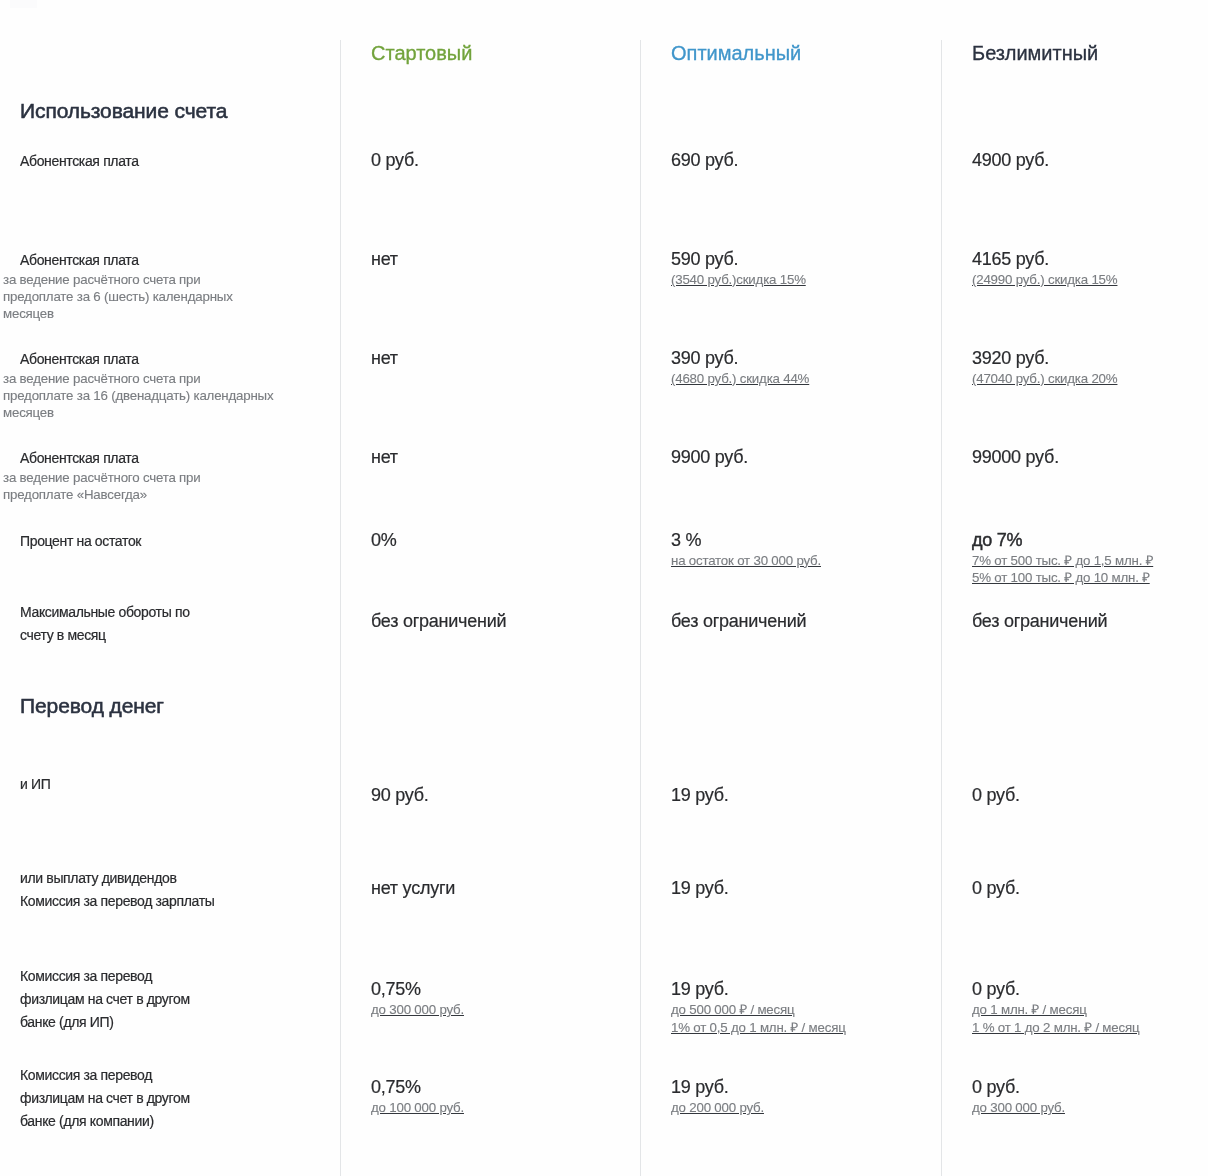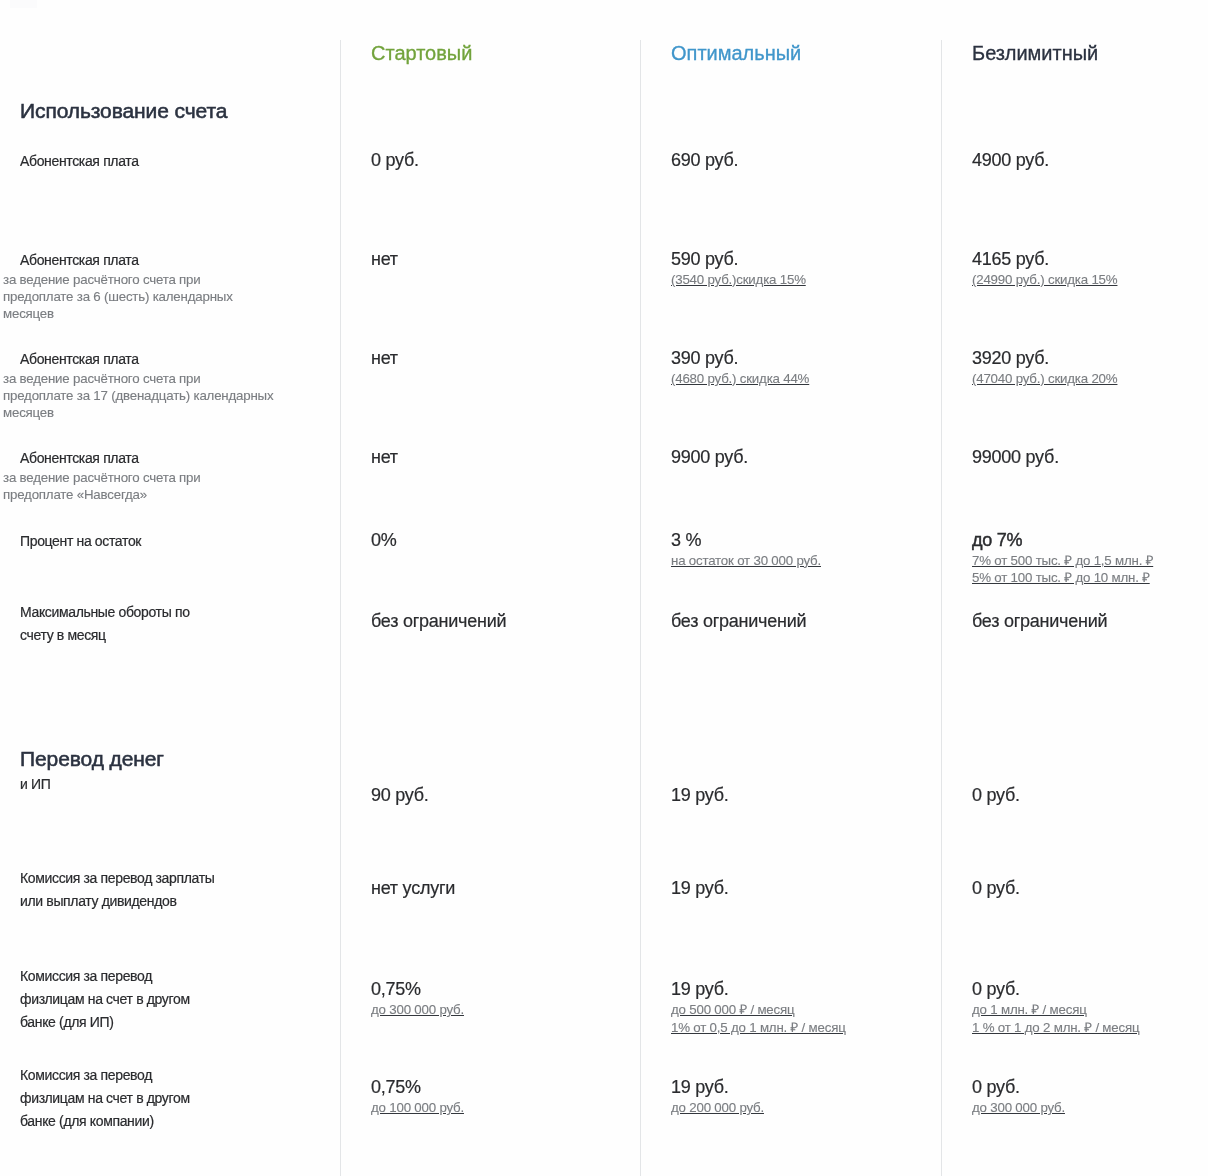--- a/index.html
+++ b/index.html
@@ -123,21 +123,21 @@
             <div class="cell-note">(24990 руб.) скидка 15%</div>
           </div>
         </div>
       </div>
       <div class="row" style="top:348px">
         <div class="row-label">
           <span class="ln">Абонентская плата</span>
         </div>
         <div class="row-sub" style="top:22px">
           <span class="ln">за ведение расчётного счета при</span>
-          <span class="ln">предоплате за 17 (двенадцать) календарных</span>
+          <span class="ln">предоплате за 16 (двенадцать) календарных</span>
           <span class="ln">месяцев</span>
         </div>
         <div class="cell" style="left:371px;top:-1px">
           <div class="cell-main">нет</div>
         </div>
         <div class="cell" style="left:671px;top:-1px">
           <div class="cell-main">390 руб.</div>
           <div class="cell-notes">
             <div class="cell-note">(4680 руб.) скидка 44%</div>
           </div>
@@ -196,39 +196,39 @@
         <div class="cell" style="left:371px;top:8.5px">
           <div class="cell-main">без ограничений</div>
         </div>
         <div class="cell" style="left:671px;top:8.5px">
           <div class="cell-main">без ограничений</div>
         </div>
         <div class="cell" style="left:972px;top:8.5px">
           <div class="cell-main">без ограничений</div>
         </div>
       </div>
-      <div class="section-title" style="top:750px">Перевод денег</div>
+      <div class="section-title" style="top:697px">Перевод денег</div>
       <div class="row" style="top:773px">
         <div class="row-label">
           <span class="ln">и ИП</span>
         </div>
         <div class="cell" style="left:371px;top:10.5px">
           <div class="cell-main">90 руб.</div>
         </div>
         <div class="cell" style="left:671px;top:10.5px">
           <div class="cell-main">19 руб.</div>
         </div>
         <div class="cell" style="left:972px;top:10.5px">
           <div class="cell-main">0 руб.</div>
         </div>
       </div>
       <div class="row" style="top:867px">
         <div class="row-label">
+          <span class="ln">или выплату дивидендов</span>
           <span class="ln">Комиссия за перевод зарплаты</span>
-          <span class="ln">или выплату дивидендов</span>
         </div>
         <div class="cell" style="left:371px;top:9.5px">
           <div class="cell-main">нет услуги</div>
         </div>
         <div class="cell" style="left:671px;top:9.5px">
           <div class="cell-main">19 руб.</div>
         </div>
         <div class="cell" style="left:972px;top:9.5px">
           <div class="cell-main">0 руб.</div>
         </div>

